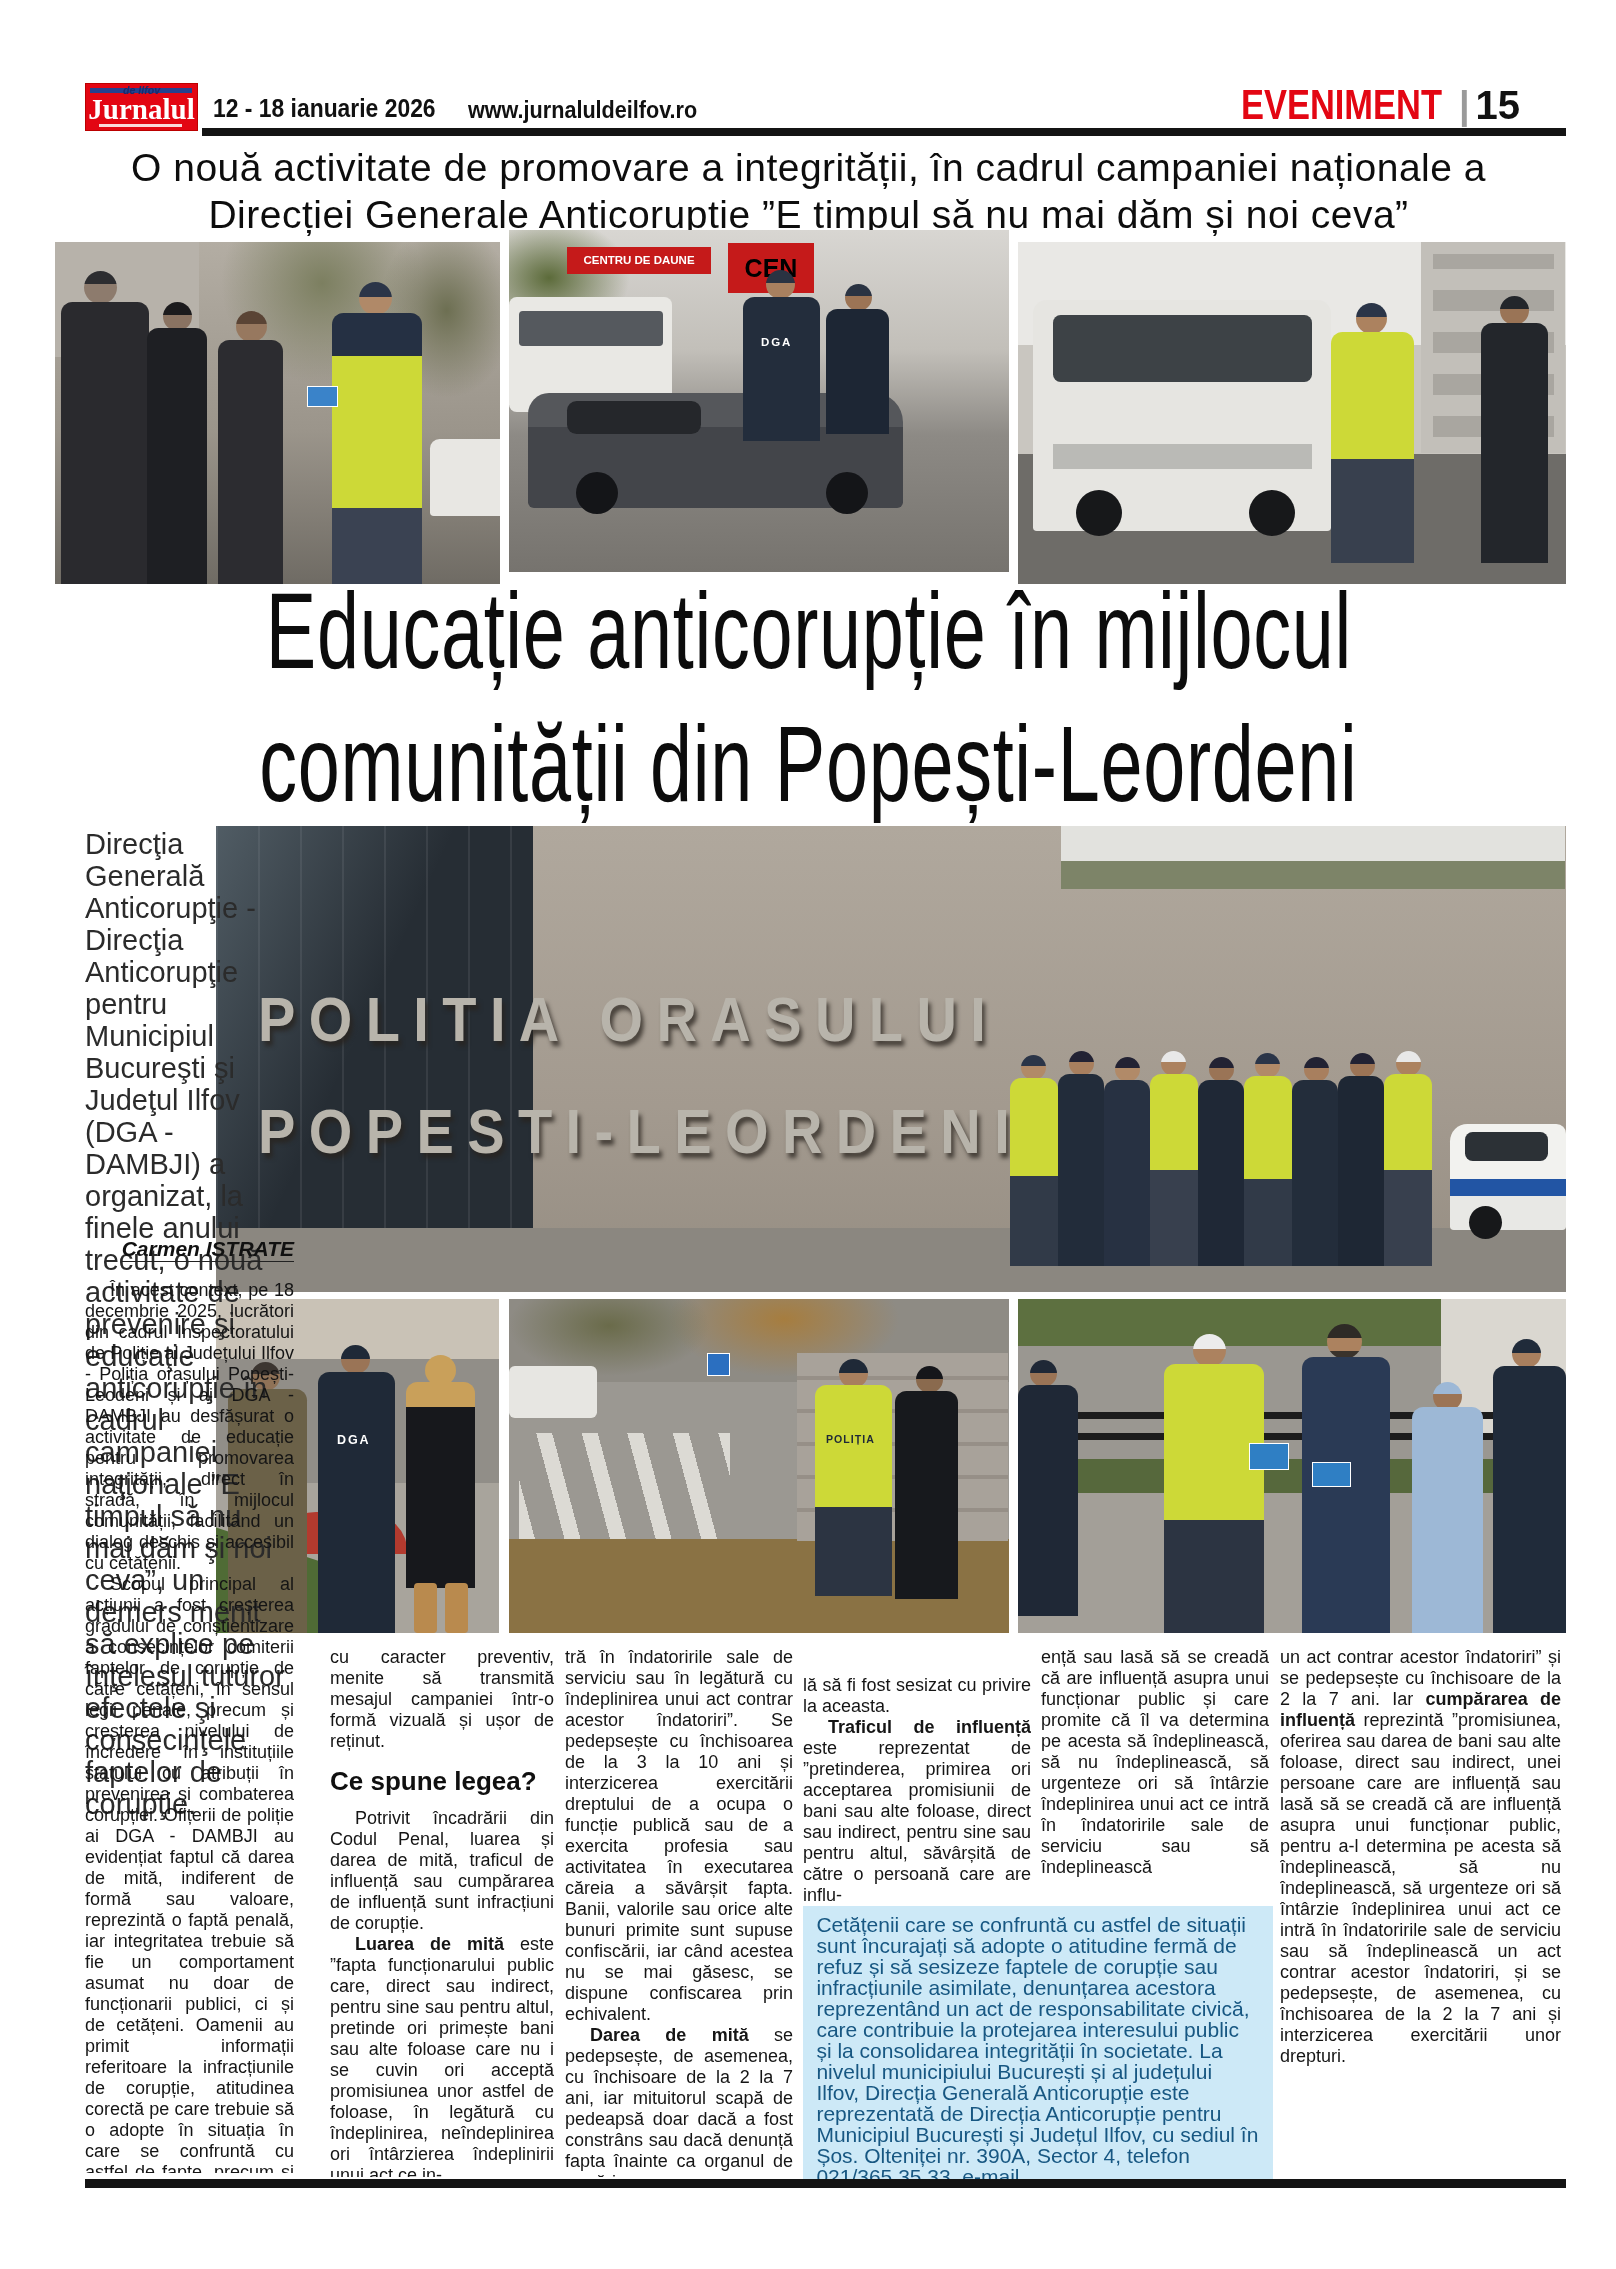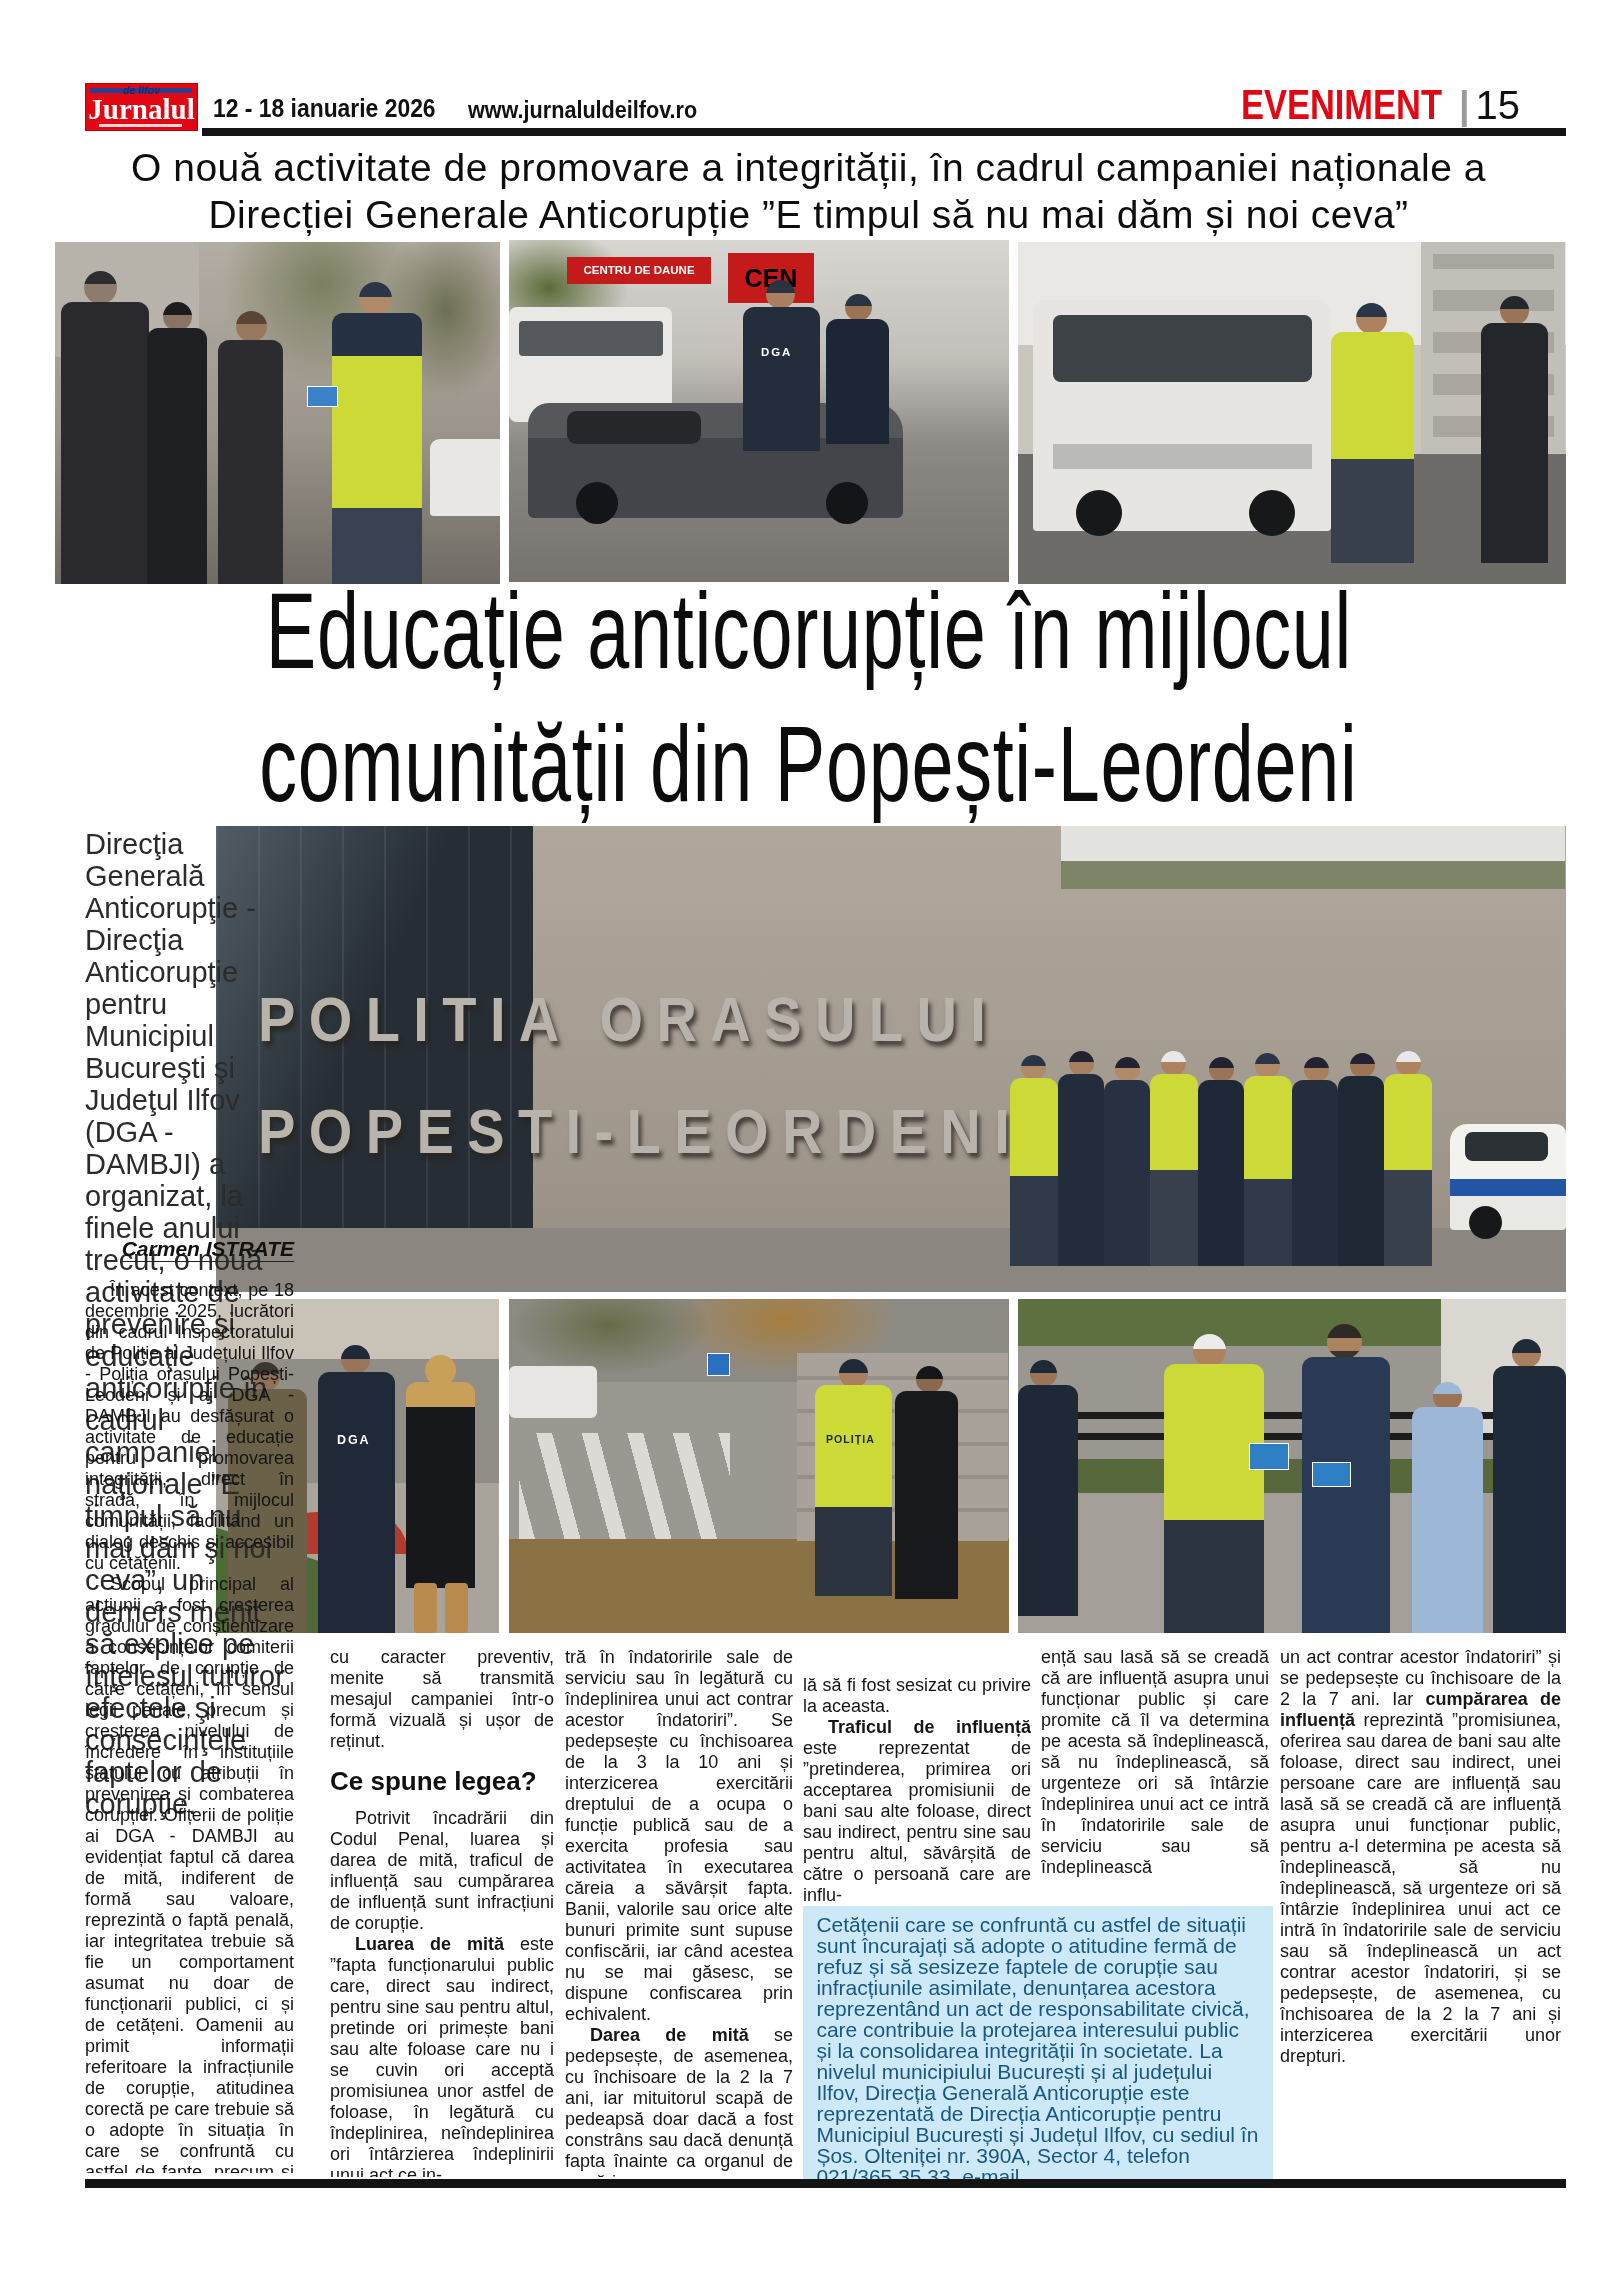--- a/index.html
+++ b/index.html
@@ -9,21 +9,21 @@
   .logo{position:absolute;left:85px;top:83px;width:113px;height:48px;background:#e30613;border:1.9px solid #b00;box-sizing:border-box;}
   .logo-top{position:absolute;left:0;top:1px;width:100%;text-align:center;font-size:10.6px;font-weight:bold;color:#1b2a6b;font-style:italic;line-height:10.6px;}
   .logo-stripe{position:absolute;left:3.8px;top:3.8px;width:102px;height:4.8px;background:#24418e;}
   .logo-main{position:absolute;left:0;top:9.6px;width:100%;text-align:center;font-family:"Liberation Serif",serif;font-weight:bold;color:#fff;font-size:29px;line-height:31px;letter-spacing:0px;}
   .logo-tag{position:absolute;left:13.4px;bottom:2.9px;width:83px;height:2.9px;background:rgba(255,255,255,.85);}
   .hdr-date{position:absolute;left:213px;top:93px;font-size:26px;font-weight:bold;transform:scaleX(.88);transform-origin:left;white-space:nowrap;}
   .hdr-web{position:absolute;left:468px;top:96px;font-size:24px;font-weight:bold;transform:scaleX(.9);transform-origin:left;white-space:nowrap;}
   .hdr-right{position:absolute;left:1241px;top:81px;display:flex;align-items:center;white-space:nowrap;}
   .hdr-section{color:#e30613;font-size:42px;font-weight:bold;transform:scaleX(.82);transform-origin:left;letter-spacing:0;}
   .hdr-sep{color:#9a9a9a;font-size:38px;font-weight:bold;margin:0 5.8px 0 -27px;}
-  .hdr-page{color:#111;font-size:40px;font-weight:normal;}
+  .hdr-page{color:#111;font-size:40px;font-weight:bold;}
   .hdr-rule{position:absolute;left:202px;top:128px;width:1364px;height:7.7px;background:#141414;}
   
   .subtitle{position:absolute;left:0;top:144px;width:1617px;text-align:center;font-size:39px;line-height:47px;color:#0d0d0d;letter-spacing:0.5px;}
   
   .headline{position:absolute;left:0;width:1617px;text-align:center;font-weight:normal;color:#0c0c0c;}
   .headline>span{display:inline-block;transform:scaleX(.70);transform-origin:center;font-size:108px;line-height:113px;white-space:nowrap;letter-spacing:1px;}
   
   .ph{position:absolute;overflow:hidden;background:#9a968e;}
   .s{position:absolute;}
   .sign-line{position:absolute;font-weight:bold;color:#b8b4ab;letter-spacing:13.4px;font-size:56px;white-space:nowrap;text-shadow:2.9px 3.8px 3.8px rgba(40,35,30,.75);transform:scaleY(1.12);}
@@ -78,21 +78,21 @@
     <div class="fig" style="left:5.8px;top:60px;width:88px;height:282px;background:#2a2a2e;"></div>
     <div class="head" style="left:108px;top:60px;width:29px;height:29px;background:linear-gradient(#1c1b1d 0 45%,#8a7362 45%);"></div>
     <div class="fig" style="left:92px;top:86px;width:60px;height:256px;background:#1e1f23;"></div>
     <div class="head" style="left:181px;top:69px;width:31px;height:31px;background:linear-gradient(#5a4435 0 42%,#97785f 42%);"></div>
     <div class="fig" style="left:163px;top:98px;width:65px;height:244px;background:#2c2c30;"></div>
     <div class="head" style="left:304px;top:40px;width:33px;height:33px;background:linear-gradient(#2b3548 0 45%,#b08968 45%);"></div>
     <div class="fig" style="left:277px;top:71px;width:90px;height:271px;background:linear-gradient(180deg,#253043 0 16%,#cdd937 16% 72%,#3a4252 72%);"></div>
     <div class="s" style="left:252px;top:144px;width:29px;height:19px;background:#3a83c9;border:1px solid #fff;"></div>
   </div>
 
-  <div class="ph" style="left:509px;top:240px;width:500px;height:342px;background:
+  <div class="ph" style="left:509px;top:230px;width:500px;height:342px;background:
       radial-gradient(115px 86px at 8% 14%, #5c6b3a 0%, rgba(0,0,0,0) 70%),
       linear-gradient(180deg,#d8d6d2 0%,#c2bfb9 35%,#8d8a85 60%,#76736e 100%);">
     <div class="s" style="left:58px;top:17.3px;width:144px;height:27px;background:#c51a1a;color:#fff;font-size:11.5px;font-weight:bold;text-align:center;line-height:27px;">CENTRU DE DAUNE</div>
     <div class="s" style="left:219px;top:13.4px;width:86px;height:50px;background:#c51a1a;color:#000000;font-size:25px;font-weight:bold;text-align:center;line-height:50px;">CEN</div>
     <div class="s" style="left:0;top:67px;width:163px;height:115px;background:#e9e8e4;border-radius:7.7px;"></div>
     <div class="s" style="left:9.6px;top:81px;width:144px;height:35px;background:#55595e;border-radius:3.8px;"></div>
     <div class="s" style="left:19px;top:163px;width:375px;height:115px;background:linear-gradient(180deg,#55575b 0 30%,#43454a 30%);border-radius:21px 29px 5.8px 5.8px;"></div>
     <div class="s" style="left:58px;top:171px;width:134px;height:33px;background:#25272b;border-radius:9.6px;"></div>
     <div class="head" style="left:67px;top:242px;width:42px;height:42px;background:#141518;"></div>
     <div class="head" style="left:317px;top:242px;width:42px;height:42px;background:#141518;"></div>

